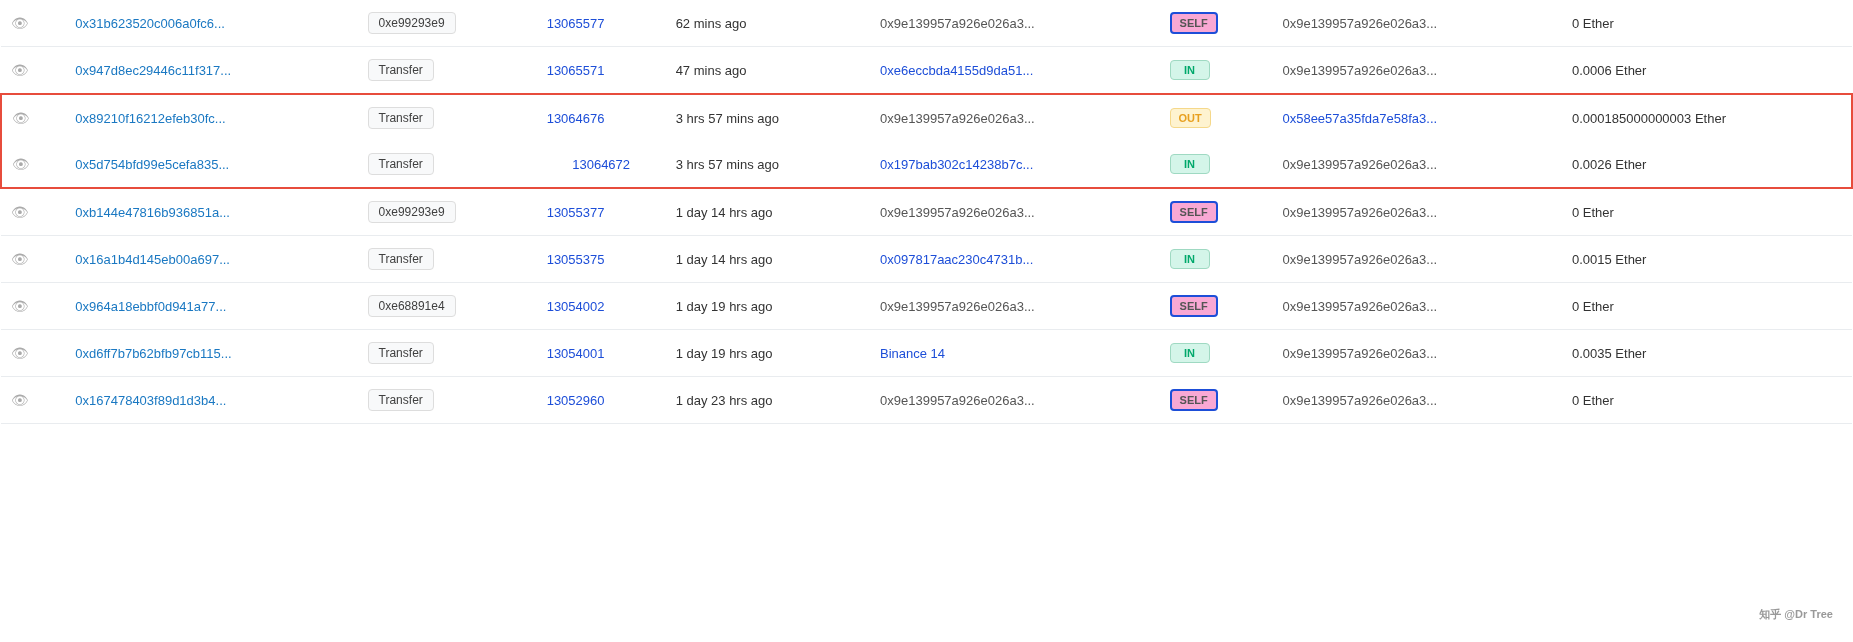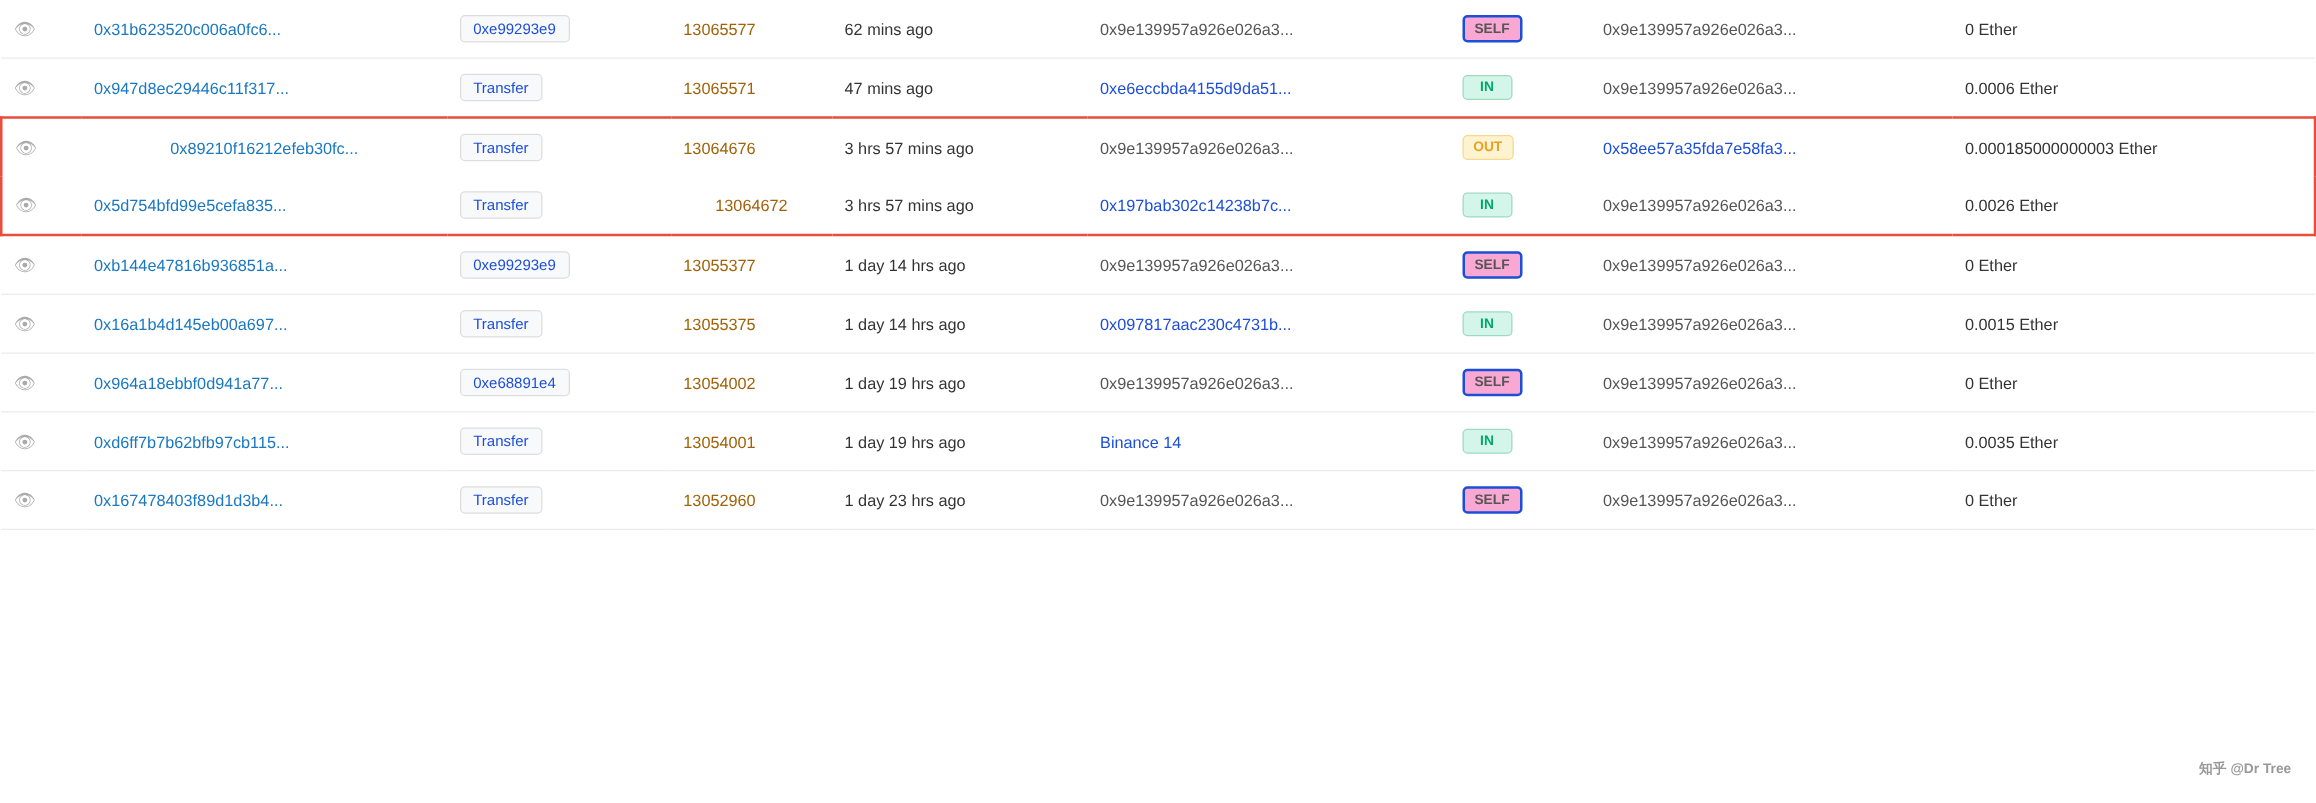--- a/index.html
+++ b/index.html
@@ -31,24 +31,24 @@
       cursor: pointer;
       text-decoration: none;
     }
     .method-badge {
       display: inline-block;
       padding: 3px 10px;
       border-radius: 4px;
       font-size: 12px;
       border: 1px solid #ddd;
       background: #f8f9fa;
+      color: #404040;
+    }
+    .block-num {
       color: #1d4ed8;
-    }
-    .block-num {
-      color: #a16207;
       cursor: pointer;
     }
     .addr-from {
       color: #555;
     }
     .addr-link {
       color: #1d4ed8;
       cursor: pointer;
     }
     .badge {
@@ -145,21 +145,21 @@
     </td>
     <td><span class="addr-from">0x9e139957a926e026a3...</span></td>
     <td>
       <span class="value-col">0.0006 Ether</span>
     </td>
   </tr>
         <tr style="border-bottom: none;">
     <td style="border-left: 2px solid rgb(231, 76, 60); border-top: 2px solid rgb(231, 76, 60);">
       <span class="eye-icon">👁</span>
     </td>
-    <td style="border-top: 2px solid rgb(231, 76, 60); text-align: center;">
+    <td style="border-top: 2px solid rgb(231, 76, 60);">
       <a class="tx-hash">0x89210f16212efeb30fc...</a>
     </td>
     <td style="border-top: 2px solid rgb(231, 76, 60);">
       <span class="method-badge">Transfer</span>
     </td>
     <td style="border-top: 2px solid rgb(231, 76, 60);">
       <span class="block-num">13064676</span>
     </td>
     <td style="border-top: 2px solid rgb(231, 76, 60);">
       <span>3 hrs 57 mins ago</span>

